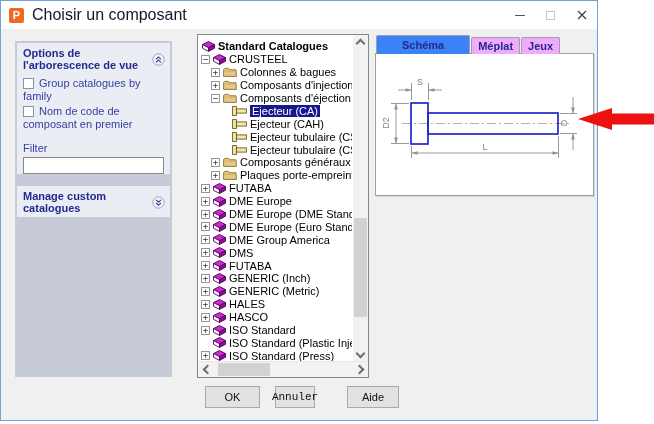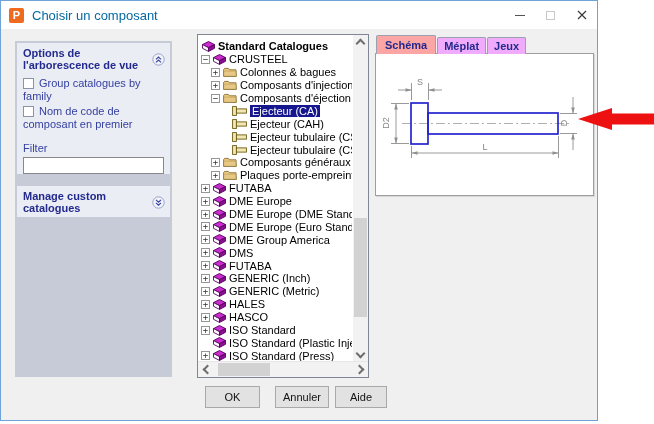--- a/index.html
+++ b/index.html
@@ -5,21 +5,21 @@
   html,body{margin:0;padding:0;background:#fff;}
   .page{position:relative;width:654px;height:424px;background:#ffffff;overflow:hidden;
         font-family:"Liberation Sans", sans-serif;}
   
   .window{position:absolute;left:0;top:0;width:598px;height:421px;background:#f0f0f0;
           border:1px solid #6da3d8;box-sizing:border-box;}
   .titlebar{position:absolute;left:0;top:0;right:0;height:28px;background:#ffffff;
             display:flex;align-items:center;}
   .appicon{width:15px;height:15px;margin-left:8px;background:#ee6a1f;border-radius:2px;
            color:#fff;font-weight:bold;font-size:11px;display:flex;align-items:center;justify-content:center;}
-  .title{margin-left:8px;font-size:13px;color:#0369a1;}
+  .title{margin-left:8px;font-size:16px;color:#0f172a;}
   .wincontrols{margin-left:auto;display:flex;height:100%;}
   .winbtn{width:31px;height:100%;display:flex;align-items:center;justify-content:center;}
   
   .sidebar{position:absolute;left:14px;top:40px;width:157px;height:336px;background:#c7cbd7;}
   .group{margin:2px;background:#ebedf5;}
   .group-header{display:flex;align-items:center;padding:4px 5px 3px 6px;
                 font-size:11px;font-weight:bold;color:#232a8e;}
   .group-header .chev-circle{margin-left:auto;display:flex;}
   .cb-row{padding:1px 5px 1px 6px;font-size:11px;line-height:13px;color:#3540a0;overflow:hidden;}
   .cbox{width:11px;height:11px;background:#fff;border:1px solid #8d93a6;float:left;
@@ -49,21 +49,21 @@
   .hthumb{position:absolute;top:1px;bottom:1px;left:20px;width:52px;background:#d2d2d2;}
   .chev{width:5px;height:5px;border-left:2px solid #6f6f6f;border-bottom:2px solid #6f6f6f;display:inline-block;}
   .chev.up{transform:rotate(135deg);margin-top:3px;}
   .chev.down{transform:rotate(-45deg);margin-bottom:3px;}
   .chev.left{transform:rotate(45deg);margin-left:3px;}
   .chev.right{transform:rotate(-135deg);margin-right:3px;}
   
   .tabs{position:absolute;left:375px;top:33px;height:20px;display:flex;align-items:flex-end;z-index:2;}
   .tab{background:#f0abfc;border:1px solid #9aa0ad;border-bottom:none;padding:2px 6px 2px;
        font-size:11px;font-weight:bold;color:#23298c;margin-right:1px;border-radius:2px 2px 0 0;}
-  .tab.active{background:#fca5a5;padding:3px 8px;position:relative;z-index:3;}
+  .tab.active{background:#3b82f6;padding:3px 25px;position:relative;z-index:3;}
   .preview{position:absolute;left:374px;top:52px;width:219px;height:143px;background:#fff;
            border:1px solid #9e9e9e;box-shadow:1px 1px 0 #d8d8d8;box-sizing:border-box;z-index:1;}
   
   .btn{position:absolute;top:385px;height:22px;background:#e2e2e2;border:1px solid #a9a9a9;
        font-size:11px;color:#111;display:flex;align-items:center;justify-content:center;box-sizing:border-box;}
   
   .red-arrow{position:absolute;left:578px;top:105px;z-index:50;}
 </style>
 </head>
 <body>
@@ -447,20 +447,20 @@
           <path d="M35.5,92 V104 M182.5,82 V104"></path>
           <path d="M35.5,99 H182.5"></path>
         </g>
         <polygon points="35.5,99 41.5,97.2 41.5,100.8" fill="#8f8f8f"></polygon>
         <polygon points="182.5,99 176.5,97.2 176.5,100.8" fill="#8f8f8f"></polygon>
         <text x="109" y="96" font-size="9" fill="#858585" text-anchor="middle">L</text>
       </svg>
     </div>
 
     <button class="btn" style="left:204px;width:55px;">OK</button>
-    <button class="btn" style="left:274px;width:54px;">Annuler</button>
-    <button class="btn" style="left:334px;width:52px;text-align:right;">Aide</button>
+    <button class="btn" style="left:274px;width:40px;font-family:Liberation Mono, monospace;">Annuler</button>
+    <button class="btn" style="left:346px;width:52px;text-align:right;">Aide</button>
   </div>
 
   <svg class="red-arrow" width="76" height="30">
     <polygon points="0,14 34,3 34,8.5 76,8.5 76,19.5 34,19.5 34,25" fill="#ed1111"></polygon>
   </svg>
 </div>
 
 </body></html>

